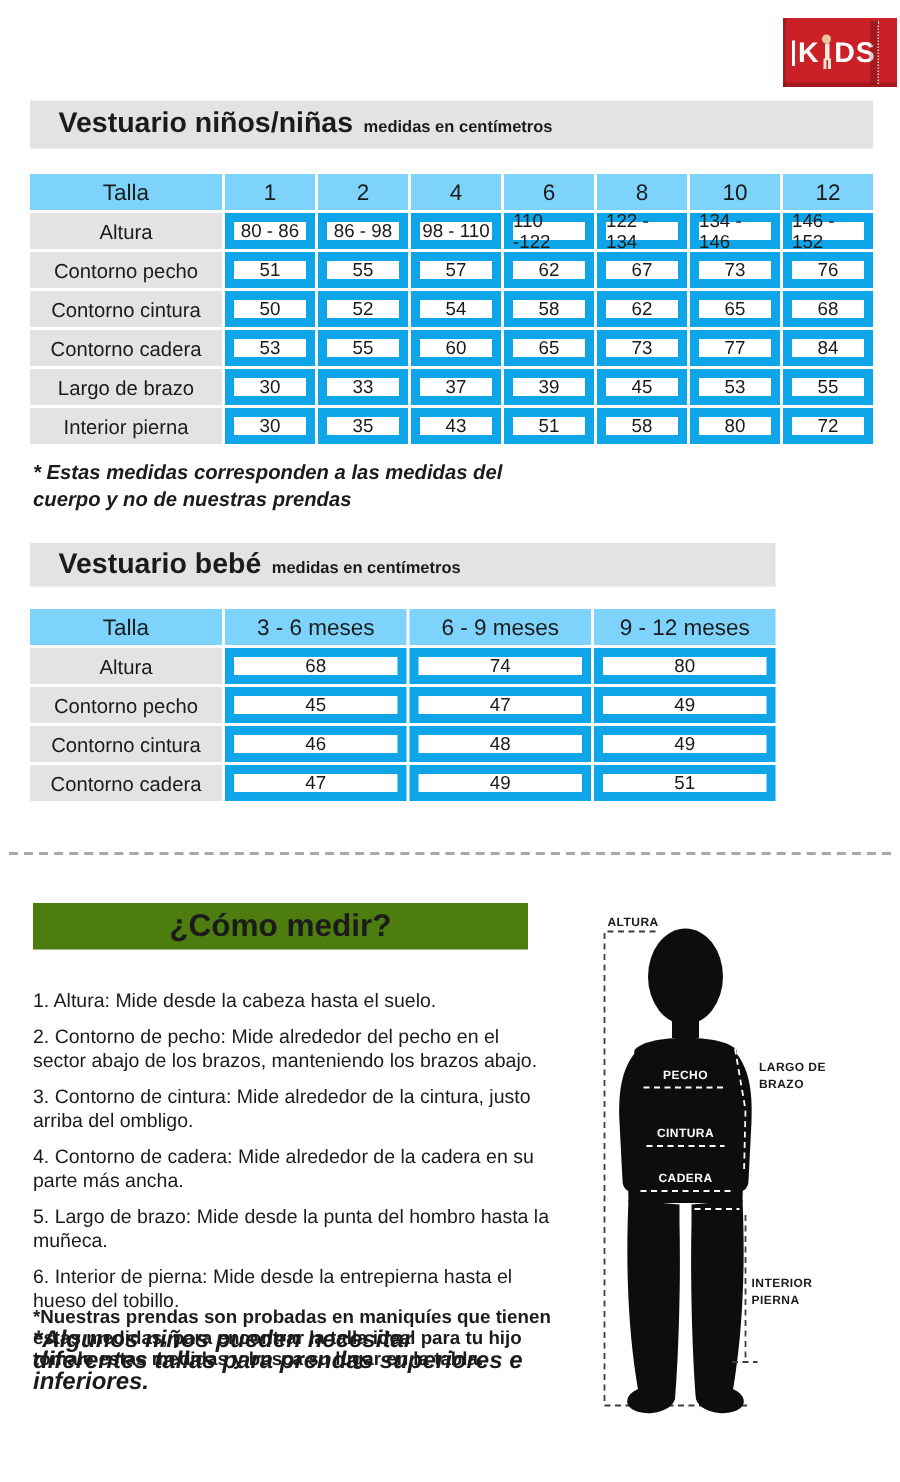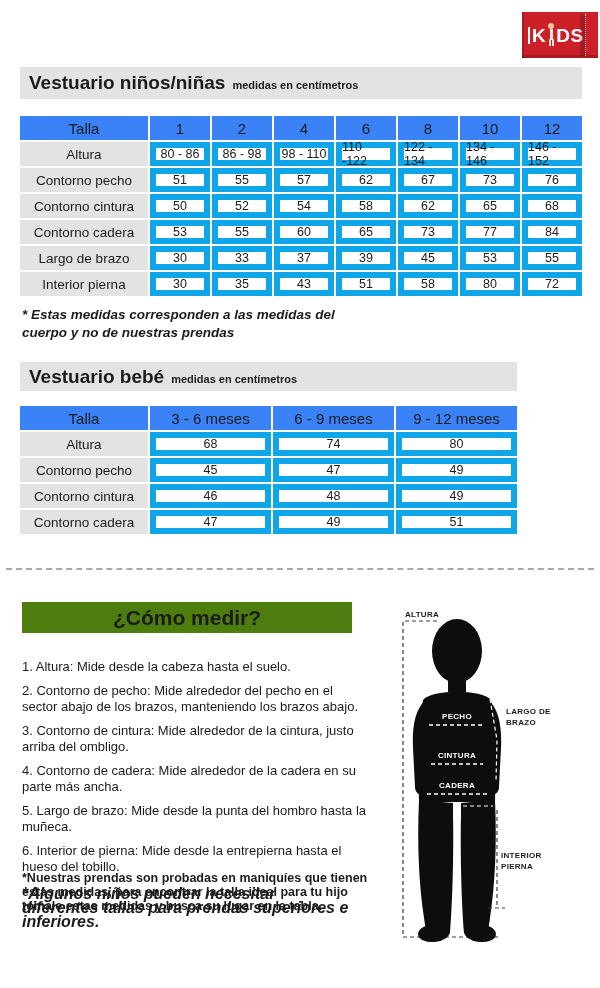--- a/index.html
+++ b/index.html
@@ -15,32 +15,32 @@
   .brand{display:flex;align-items:center;color:#fff;font-weight:bold;font-size:19px;letter-spacing:.5px;line-height:1;}
   .brand .ibar{display:inline-block;width:2px;height:17px;background:#fff;margin-right:2px;}
   .mascot{display:inline-block;position:relative;width:8px;height:24px;margin:0 1px;}
   .mascot .m-head{position:absolute;left:1px;top:0;width:6px;height:6px;border-radius:50%;background:#e9c99c;}
   .mascot .m-body{position:absolute;left:2.5px;top:6px;width:3px;height:11px;background:#f3e9df;}
   .mascot .m-l1{position:absolute;left:1.5px;top:16px;width:2px;height:7px;background:#efe3d4;}
   .mascot .m-l2{position:absolute;left:4.5px;top:16px;width:2px;height:7px;background:#efe3d4;}
 
   
   .bar{position:absolute;left:20px;background:#e3e3e3;display:flex;align-items:baseline;
-       padding-left:9px;box-sizing:border-box;}
+       padding-left:19px;box-sizing:border-box;}
   .bar .t{font-weight:bold;font-size:19px;}
   .bar .st{font-size:11px;font-weight:bold;margin-left:7px;}
   #bar-kids{top:67px;width:562px;height:32px;padding-top:5px;}
   #bar-baby{top:362px;width:497px;height:29px;padding-top:4px;}
 
   
   .size-table{position:absolute;display:grid;gap:2px;grid-auto-rows:24px;}
   #table-kids{left:20px;top:116px;width:562px;grid-template-columns:128px repeat(7,1fr);}
   #table-baby{left:20px;top:406px;width:497px;grid-template-columns:128px repeat(3,1fr);}
   .cell{display:flex;align-items:center;justify-content:center;box-sizing:border-box;}
-  .cell.hdr{background:#3b82f6;font-size:15px;}
+  .cell.hdr{background:#7dd3fc;font-size:15px;}
   .cell.label{background:#e3e3e3;font-size:13.5px;}
   .cell.val{background:#fff;border:6px solid #0ea5e9;font-size:12.5px;}
 
   
   #note{position:absolute;left:22px;top:306px;font-style:italic;font-size:13.5px;line-height:18px;font-weight:bold;}
   #divider{position:absolute;left:6px;right:6px;top:568px;border-top:2px dashed #a8a8a8;}
 
   
   #how-box{position:absolute;left:22px;top:602px;width:330px;height:31px;background:#4d7c0f;
            display:flex;align-items:center;justify-content:center;font-size:21px;font-weight:bold;}

